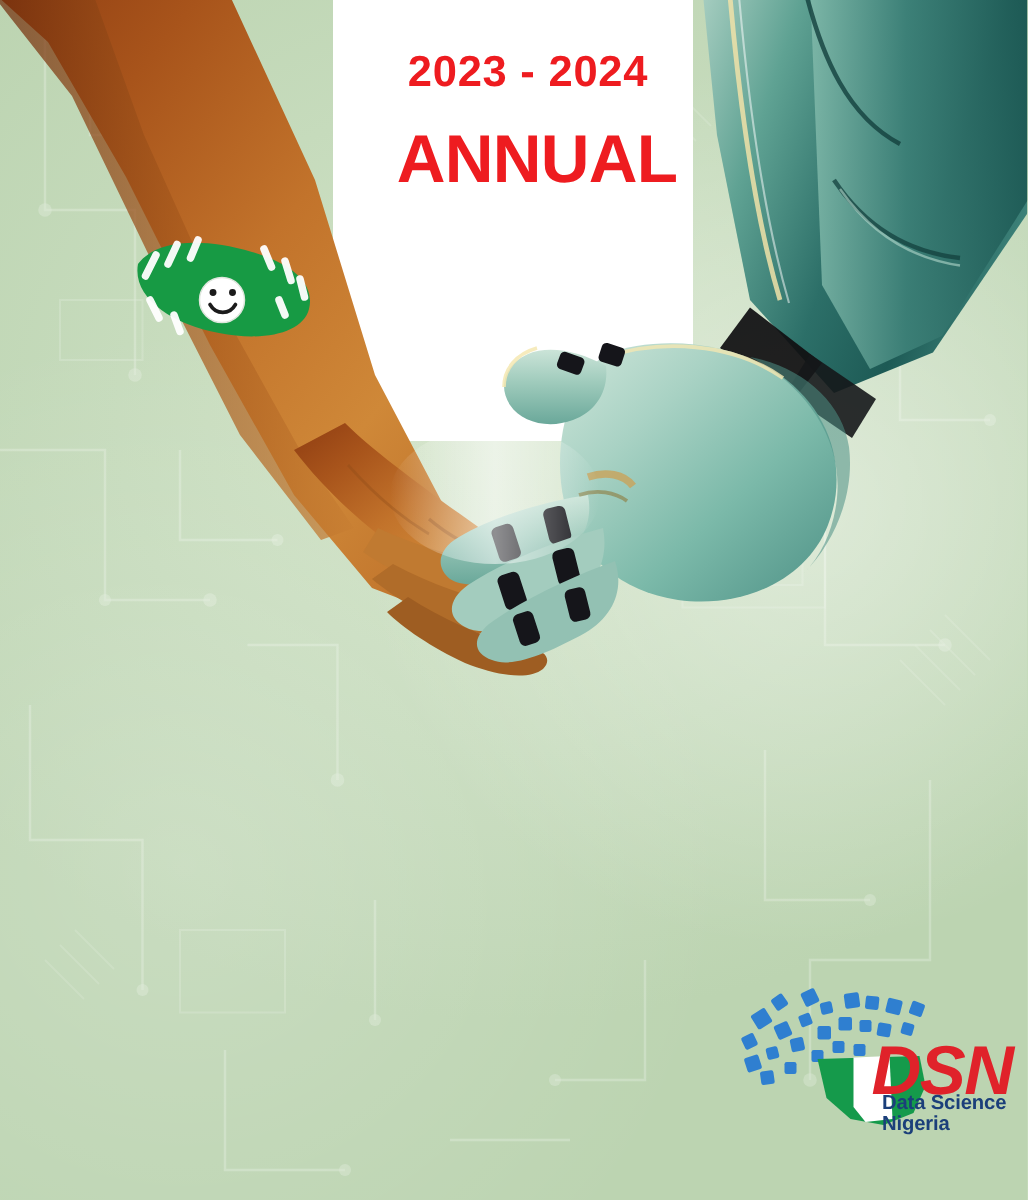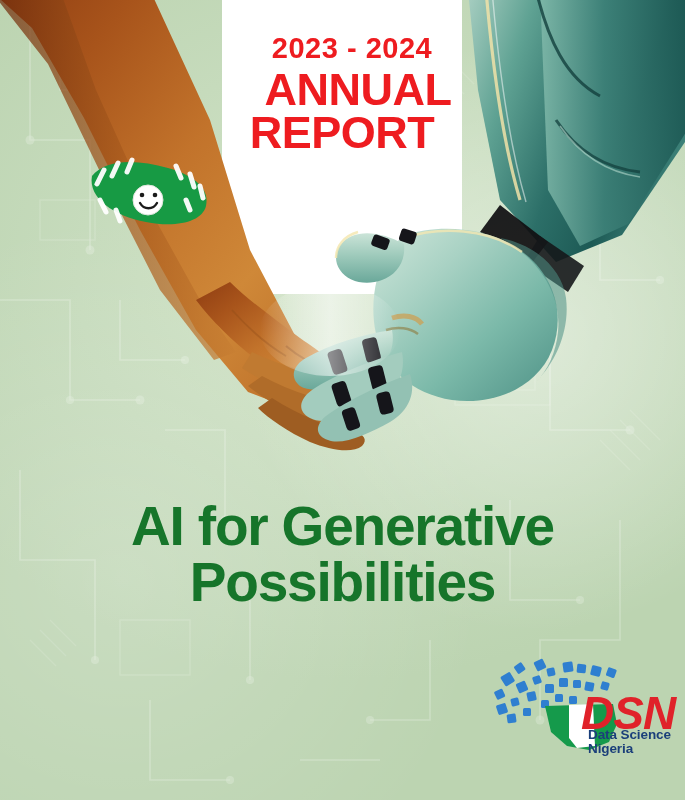--- a/index.html
+++ b/index.html
@@ -52,21 +52,21 @@
     position:absolute;
     left:222px; top:34px;
     width:240px;
     z-index:6;
     text-align:center;
     color:#ee1c20;
   }
   .yr{
     font-size:29px; font-weight:bold;
     letter-spacing:.5px; line-height:1;
-    margin-bottom:4px;
+    margin-bottom:20px;
     padding-left:20px;
   }
   .ann{
     font-size:45px; font-weight:bold;
     letter-spacing:-0.5px; line-height:1.0;padding-left:32px;
   }
   .rep{
     font-size:45px; font-weight:bold;
     letter-spacing:-0.5px; line-height:1.0;
     margin-top:-2px;
@@ -169,21 +169,20 @@
       </g>
     </svg>
   </div>
   <div class="bg-haze"></div>
 
   <div class="title-panel"></div>
 
   <div class="title-block">
     <div class="yr">2023 - 2024</div>
     <div class="ann">ANNUAL</div>
-    <div class="rep">REPORT</div>
   </div>
 
   <div class="art">
     <svg viewBox="0 0 685 800">
       <defs>
         <linearGradient id="skin" x1="0" y1="0" x2="1" y2="1">
           <stop offset="0%" stop-color="#8f3d12"></stop>
           <stop offset="22%" stop-color="#a8541b"></stop>
           <stop offset="48%" stop-color="#c2732b"></stop>
           <stop offset="72%" stop-color="#cf8838"></stop>
@@ -316,24 +315,20 @@
         <rect x="378" y="392" width="14" height="22" rx="4" transform="rotate(-14 385 403)" fill="#15151a"></rect>
 
         <path d="M392 318 C404 314 416 316 422 324" stroke="#c9a25a" stroke-width="5" fill="none" opacity=".8"></path>
         <path d="M386 330 C398 326 410 328 418 334" stroke="#8d7a3c" stroke-width="2.5" fill="none" opacity=".6"></path>
       </g>
 
       <ellipse cx="330" cy="330" rx="70" ry="46" fill="url(#glow)" opacity=".55"></ellipse>
     </svg>
   </div>
 
-  <div class="headline">
-    <span class="l1">AI for Generative</span>
-    <span class="l2">Possibilities</span>
-  </div>
 
   <div class="logo">
     <div class="logo-inner">
       <svg width="200" height="100" viewBox="0 0 200 100">
 
         <g fill="#2f7fd0">
           <rect x="12" y="54" width="10" height="10" rx="1.5" transform="rotate(-18 17 59)"></rect>
           <rect x="10" y="40" width="9" height="9" rx="1.5" transform="rotate(-25 14 44)"></rect>
           <rect x="17" y="24" width="11" height="11" rx="1.5" transform="rotate(-32 22 29)"></rect>
           <rect x="30" y="14" width="9" height="9" rx="1.5" transform="rotate(-35 34 18)"></rect>

